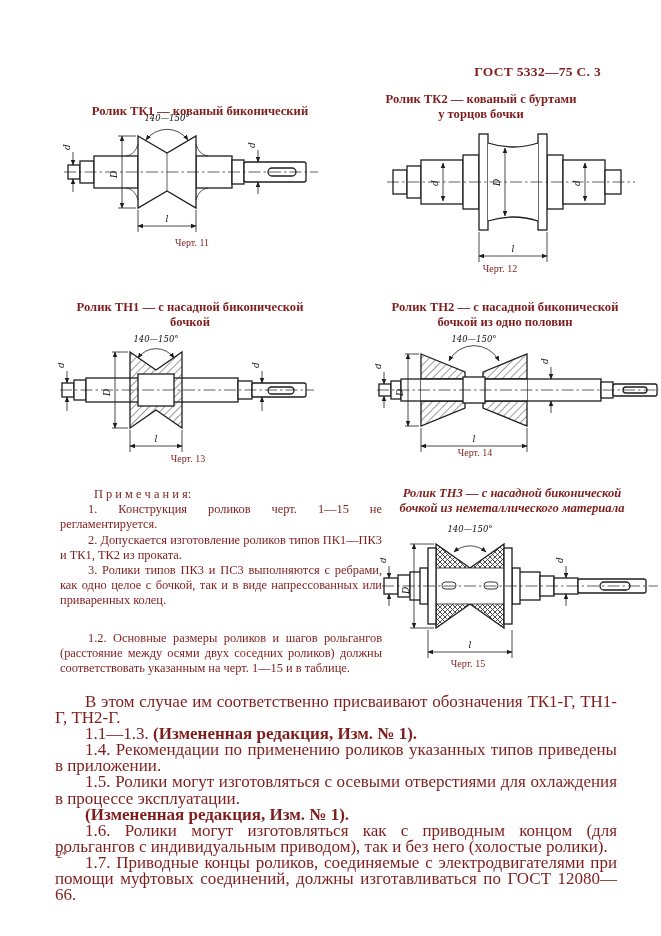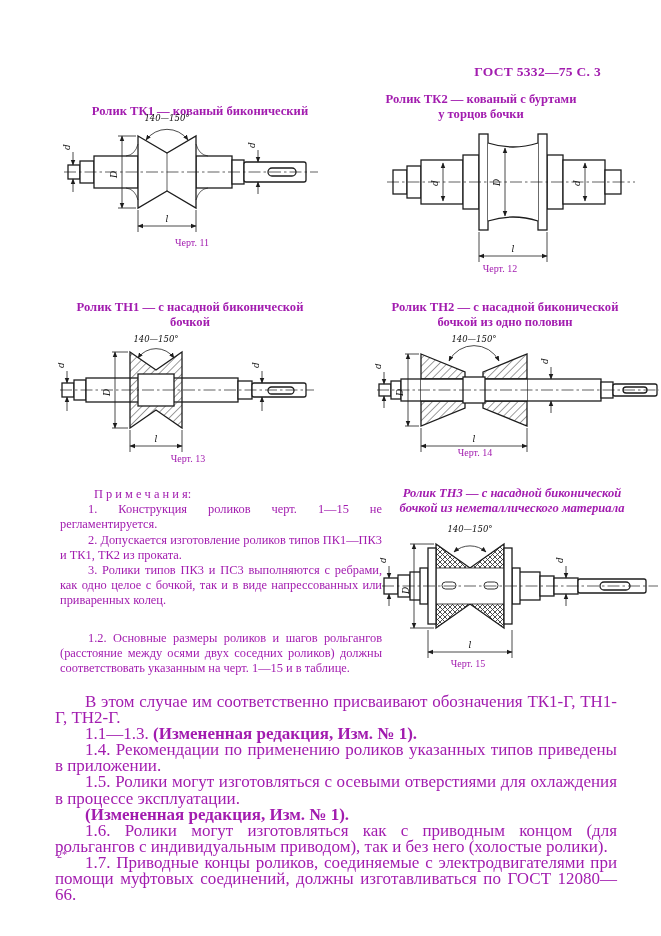--- a/index.html
+++ b/index.html
@@ -1,17 +1,17 @@
 <!DOCTYPE html>
 <html><head>
 <meta charset="utf-8">
 <style>
   html,body{margin:0;padding:0;background:#ffffff;}
   .page{position:relative;width:661px;height:936px;background:#fff;overflow:hidden;
-        font-family:"Liberation Serif",serif;color:#a21caf;}
+        font-family:"Liberation Serif",serif;color:#7f1d1d;}
   .hdr{position:absolute;top:64px;right:60px;font-weight:bold;font-size:13.5px;letter-spacing:.3px;}
   .figtitle{position:absolute;font-weight:bold;font-size:12.6px;line-height:15px;text-align:center;}
   .caption{position:absolute;font-size:10px;text-align:center;}
   .fig{position:absolute;}
   .fig .ol{fill:#fff;stroke:#1d1d1d;stroke-width:1.3;}
   .fig .ln{fill:none;stroke:#1d1d1d;stroke-width:1.3;}
   .fig .thin{fill:none;stroke:#1d1d1d;stroke-width:.7;}
   .fig .dim{fill:none;stroke:#1d1d1d;stroke-width:.8;}
   .fig .cl{fill:none;stroke:#1d1d1d;stroke-width:.7;stroke-dasharray:12 3 2.5 3;}
   .fig text{font-family:"DejaVu Serif",serif;font-style:italic;font-size:9px;fill:#111;}

